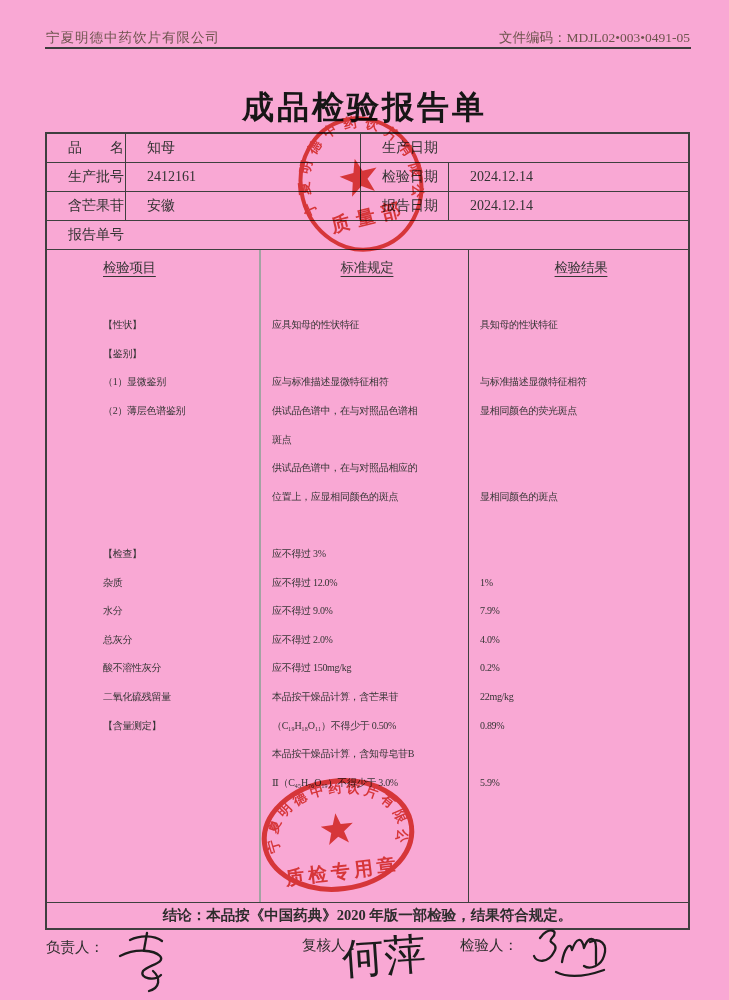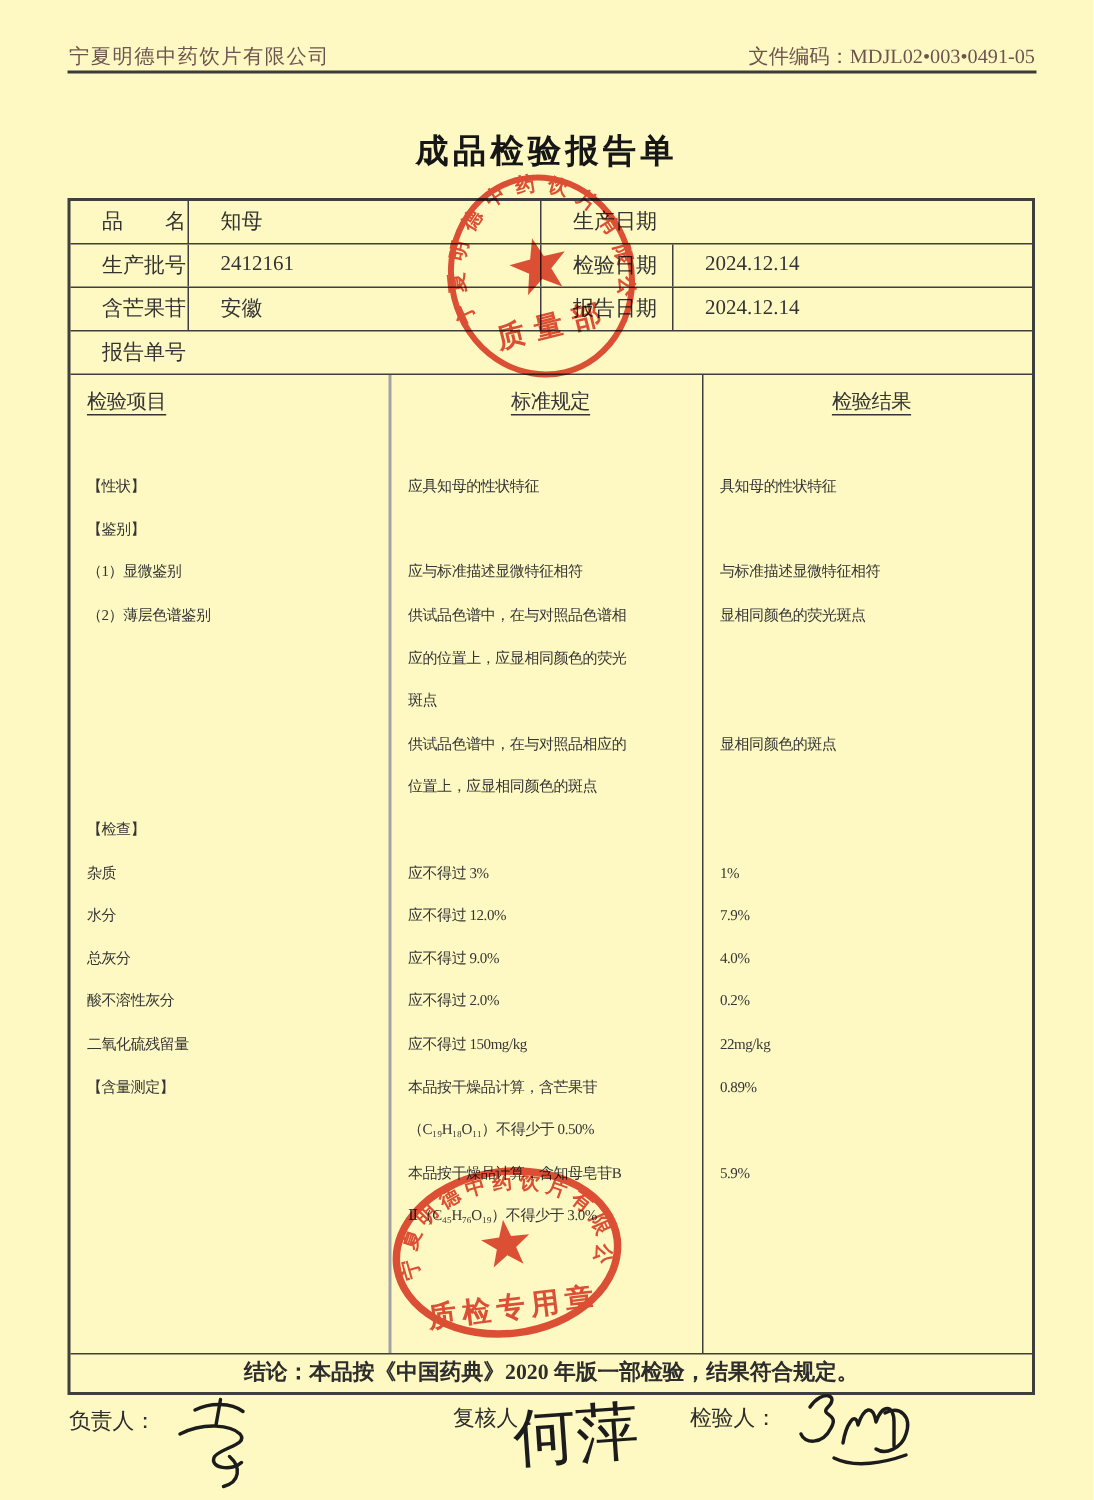--- a/index.html
+++ b/index.html
@@ -1,46 +1,46 @@
 <!DOCTYPE html>
 <html><head>
 <meta charset="utf-8">
 <style>
   html,body { margin:0; padding:0; background:#fff; }
   .doc {
-    position:relative; width:729px; height:1000px; background:#fef9c3;
+    position:relative; width:729px; height:1000px; background:#f9a8d4;
     font-family:"Liberation Serif","DejaVu Serif",serif;
     color:#333; overflow:hidden;
   }
   
   .hdr-left  { position:absolute; left:46px;  top:29px; font-size:13.5px; color:#6e544e; letter-spacing:1px; }
   .hdr-right { position:absolute; right:39px; top:29px; font-size:13.5px; color:#6e544e; }
   .hdr-rule  { position:absolute; left:45px; width:646px; top:47px; height:2px; background:#3c3c3c; }
   .title {
     position:absolute; left:0; top:86px; width:729px; text-align:center;
     font-family:"Liberation Sans","DejaVu Sans",sans-serif;
-    font-size:22px; font-weight:bold; color:#161616; letter-spacing:3px;
+    font-size:32px; font-weight:bold; color:#161616; letter-spacing:3px;
   }
   
   .table {
     position:absolute; left:45px; top:132px; width:645px;
     border:2px solid #3f3f3f; box-sizing:border-box; background:transparent;
   }
   .info-row {
     display:grid; grid-template-columns:78px 235px 88px 1fr;
     height:28px; border-bottom:1px solid #3f3f3f; align-items:center;
     font-size:14px;
   }
   .info-row.last { grid-template-columns:313px 1fr; }
   .cell { padding:0 21px; white-space:nowrap; height:100%; display:flex; align-items:center; box-sizing:border-box; }
   .cell.v-l { border-left:1px solid #3f3f3f; }
   
   .main { display:flex; height:652px; }
   .mcol  { box-sizing:border-box; padding-top:4px; }
-  .mcol1 { width:212px; }
+  .mcol1 { width:212px;padding-left:45px; }
   .mcol2 { width:209px; border-left:2px solid #a3a3a3; }
   .mcol3 { flex:1;      border-left:1px solid #3f3f3f; }
   .ln {
     height:28.6px; line-height:28.6px; padding:0 6px 0 11px;
     font-size:10px; letter-spacing:-0.3px; white-space:nowrap; overflow:hidden;
     color:#353535;
   }
   .colhead { font-size:13.5px; }
   .colhead span { text-decoration:underline; text-underline-offset:4px; }
   .center { text-align:center; }
@@ -115,21 +115,20 @@
           <div class="ln"></div>
           <div class="ln"></div>
         </div>
       <div class="mcol mcol2">
         <div class="ln colhead center"><span>标准规定</span></div>
       <div class="ln"></div>
           <div class="ln">应具知母的性状特征</div>
           <div class="ln"></div>
           <div class="ln">应与标准描述显微特征相符</div>
           <div class="ln">供试品色谱中，在与对照品色谱相</div>
-          <div class="ln">应的位置上，应显相同颜色的荧光</div>
           <div class="ln">斑点</div>
           <div class="ln">供试品色谱中，在与对照品相应的</div>
           <div class="ln">位置上，应显相同颜色的斑点</div>
           <div class="ln"></div>
           <div class="ln">应不得过 3%</div>
           <div class="ln">应不得过 12.0%</div>
           <div class="ln">应不得过 9.0%</div>
           <div class="ln">应不得过 2.0%</div>
           <div class="ln">应不得过 150mg/kg</div>
           <div class="ln">本品按干燥品计算，含芒果苷</div>

